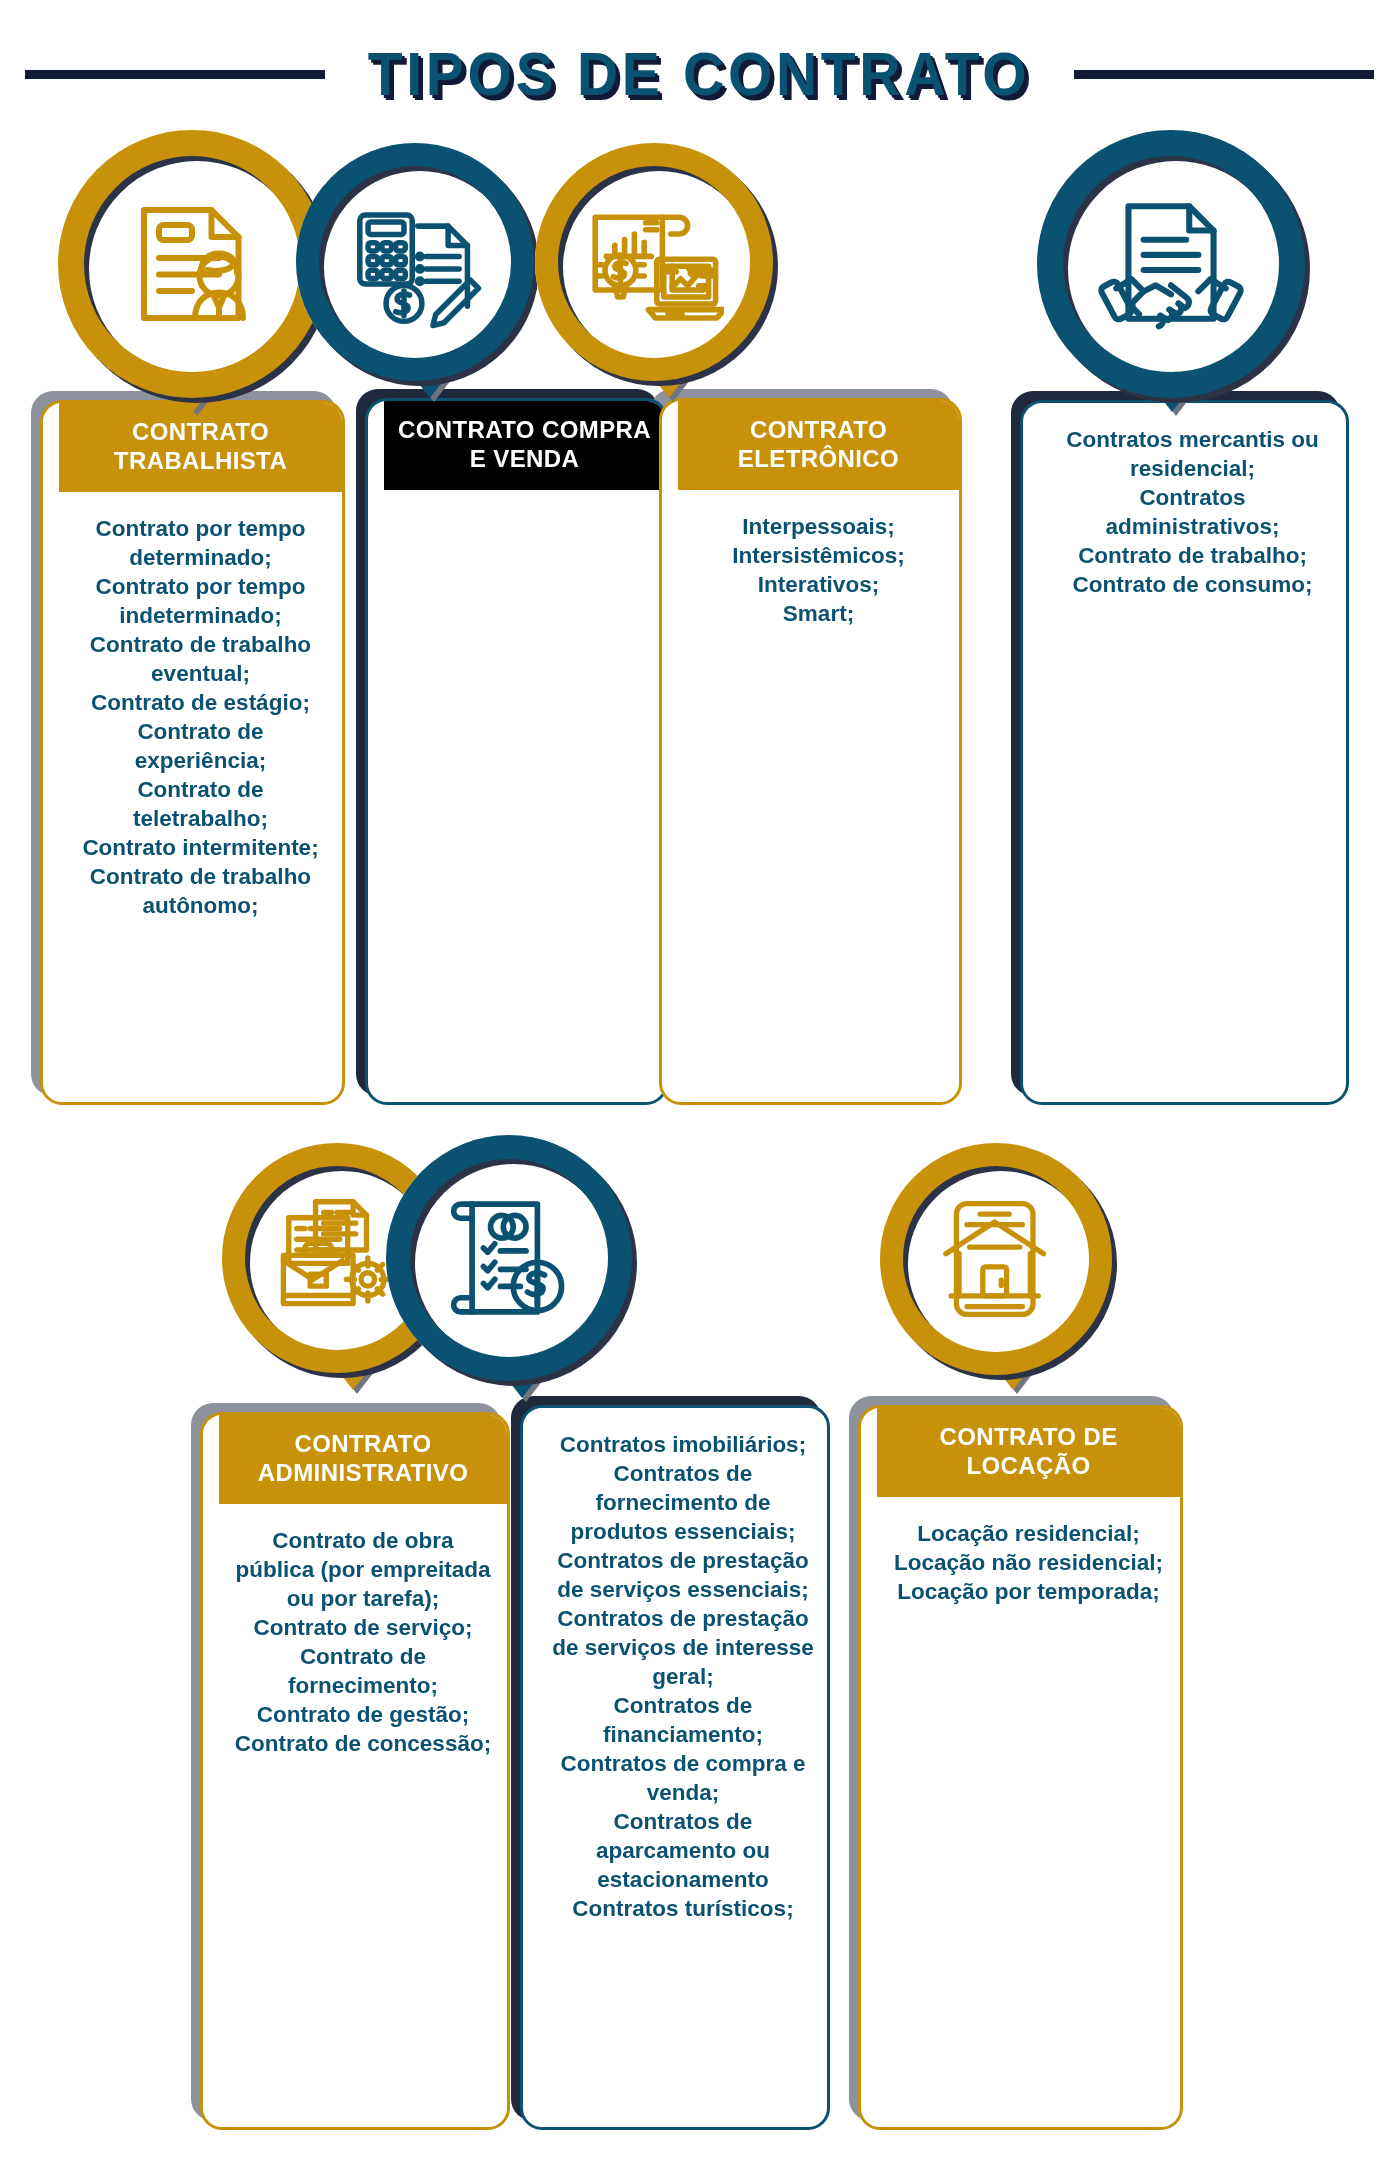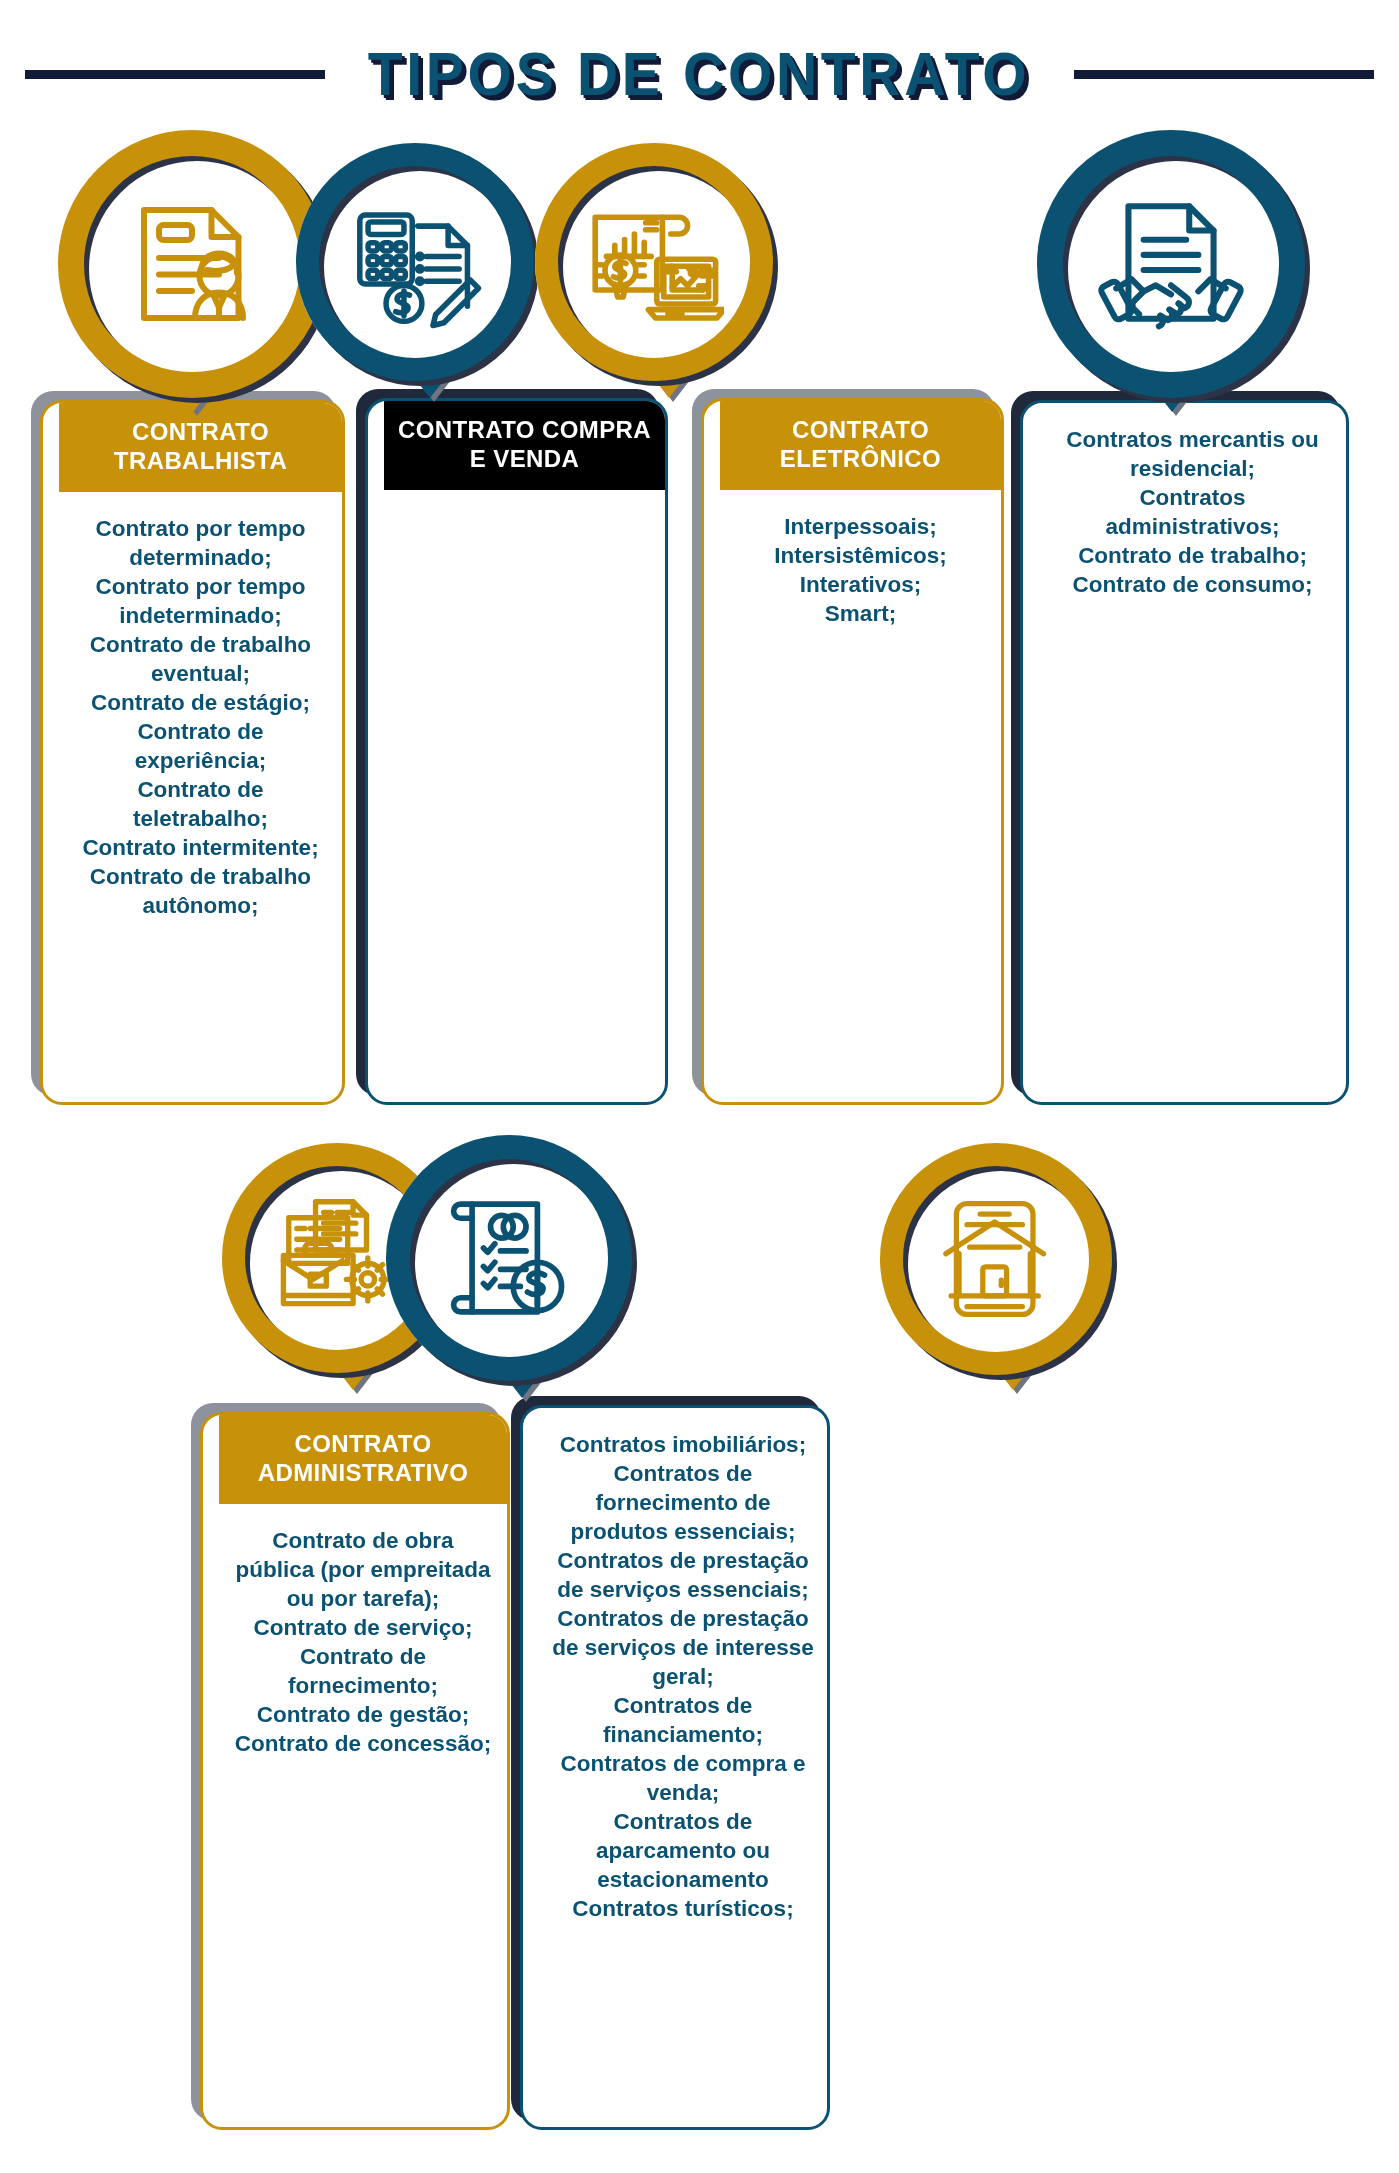--- a/index.html
+++ b/index.html
@@ -278,21 +278,21 @@
   </div>
 
   <div class="card-wrap" style="left:365px; top:398px; width:303px; height:707px;">
     <div class="card-shadow teal"></div>
     <div class="card teal">
       <div class="card-head teal">CONTRATO
 COMPRA E VENDA</div>
     </div>
   </div>
 
-  <div class="card-wrap" style="left:701px; top:398px; width:303px; height:707px;">
+  <div class="card-wrap" style="left:659px; top:398px; width:303px; height:707px;">
     <div class="card-shadow gold"></div>
     <div class="card gold">
       <div class="card-head gold">CONTRATO
 ELETRÔNICO</div>
       <div class="card-body">Interpessoais;
 Intersistêmicos;
 Interativos;
 Smart;</div>
     </div>
   </div>
@@ -387,14 +387,24 @@
 Contratos de fornecimento de produtos essenciais;
 Contratos de prestação de serviços essenciais;
 Contratos de prestação de serviços de interesse geral;
 Contratos de financiamento;
 Contratos de compra e venda;
 Contratos de aparcamento ou estacionamento
 Contratos turísticos;</div>
     </div>
   </div>
 
+  <div class="card-wrap" style="left:858px; top:1405px; width:325px; height:725px;">
+    <div class="card-shadow gold"></div>
+    <div class="card gold">
+      <div class="card-head gold">CONTRATO DE
+LOCAÇÃO</div>
+      <div class="card-body">Locação residencial;
+Locação não residencial;
+Locação por temporada;</div>
+    </div>
+  </div>
 
 </div>
 
 </body></html>

